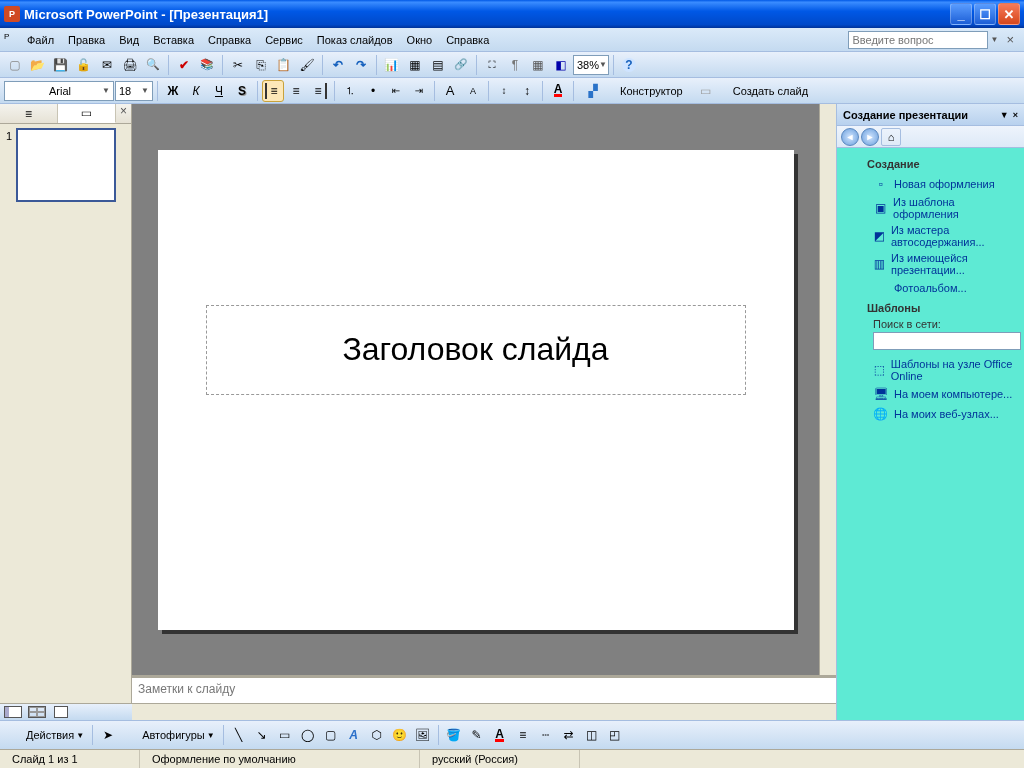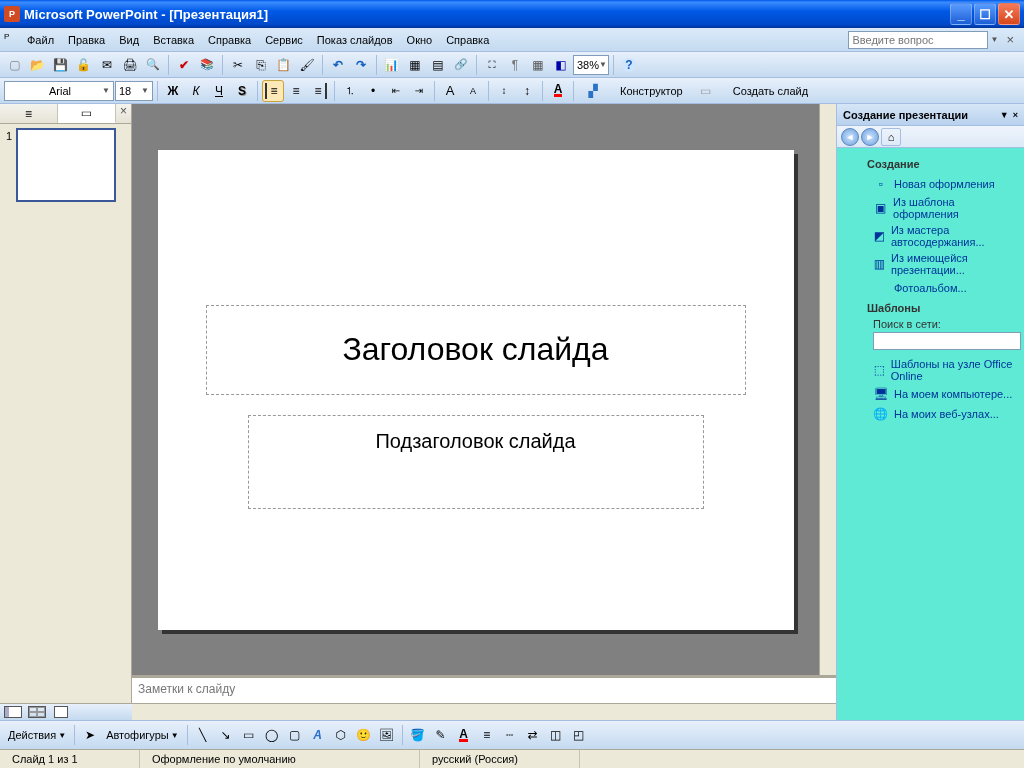--- a/index.html
+++ b/index.html
@@ -117,21 +117,21 @@
 .tp-head { font-weight:bold; margin:4px 0 4px 0; color:#333;}
 .tp-link { display:flex; align-items:center; gap:5px; padding:2px 0 2px 6px; color:#003399; cursor:pointer; }
 .tp-link .li { width:16px; height:16px; display:inline-flex; align-items:center; justify-content:center; font-size:12px;}
 .tp-search-row { display:flex; gap:4px; margin:2px 0 4px 6px;}
 .tp-search-row input { flex:1; height:18px; border:1px solid #7f9db9; font-size:11px; padding:0 2px;}
 .tp-search-row button { height:20px; font-size:11px; padding:0 8px; background:linear-gradient(#fff,#e0e0d0); border:1px solid #aca899; border-radius:3px;}
 .tp-sublabel { font-size:11px; color:#333; margin:2px 0 2px 6px;}
 
 
 .draw-toolbar { position:absolute; left:0; right:0; bottom:19px; height:29px; background:linear-gradient(#e8f0fb,#c4daf0); border-top:1px solid #a5bde0; display:flex; align-items:center; padding:0 4px; gap:1px;}
-.draw-toolbar .dlabel { padding:0 4px; display:flex; align-items:center; gap:2px;}
+.draw-toolbar .dlabel { padding:0 4px; display:flex; align-items:center; gap:2px;margin-left:18px;}
 .draw-toolbar .dd { font-size:8px; }
 
 
 .statusbar { position:absolute; left:0; right:0; bottom:0; height:19px; background:#ece9d8; border-top:1px solid #aca899; display:flex; align-items:center; font-size:11px; }
 .statusbar .sseg { padding:0 12px; border-right:1px solid #c8c4b4; height:100%; display:flex; align-items:center;}
 .statusbar .sseg.wide { flex:0 0 280px;}
 
 </style>
 </head>
 <body>
@@ -340,21 +340,20 @@
       </div>
     </div>
   </div>
 
   <div class="center">
     <div style="flex:1;display:flex;">
       <div class="slide-area">
         <div class="slide-wrap">
           <div class="slide">
             <div class="placeholder ph-title">Заголовок слайда</div>
-            <div class="placeholder ph-sub">Подзаголовок слайда</div>
           </div>
         </div>
       </div>
       <div class="vscroll"></div>
     </div>
     <div class="notes">Заметки к слайду</div>
     <div class="hscroll-row"></div>
   </div>
 
   <div class="taskpane">

